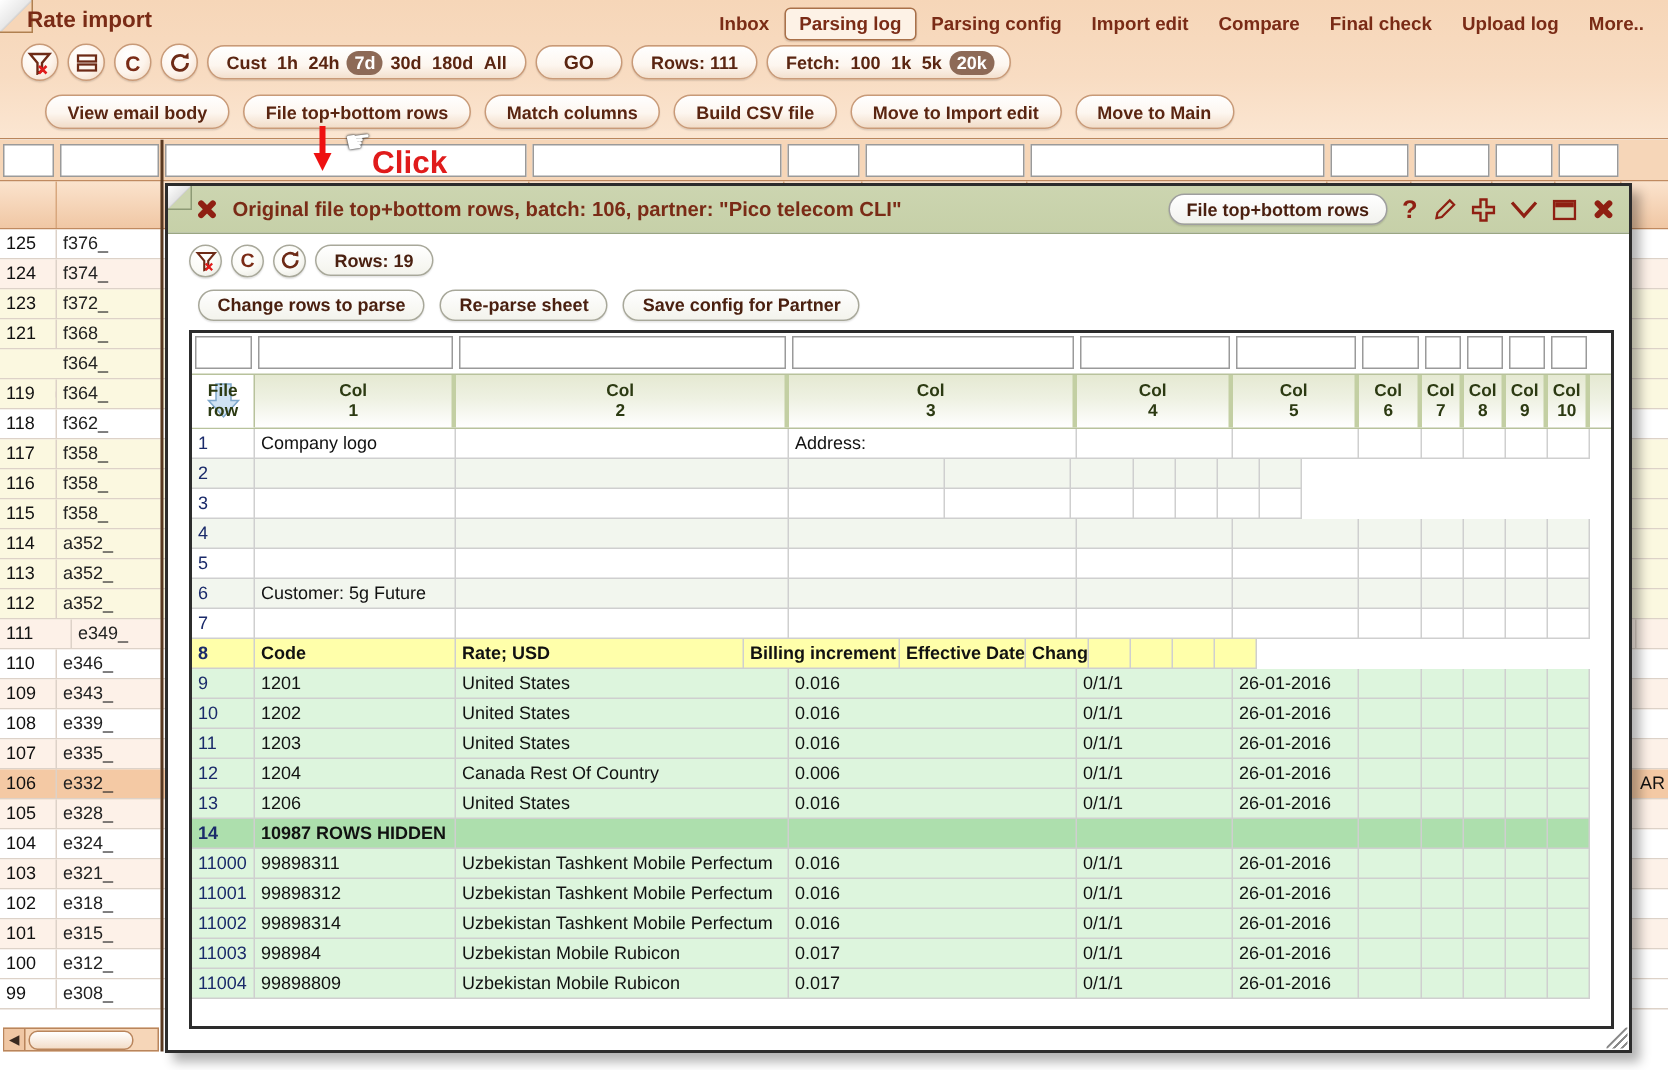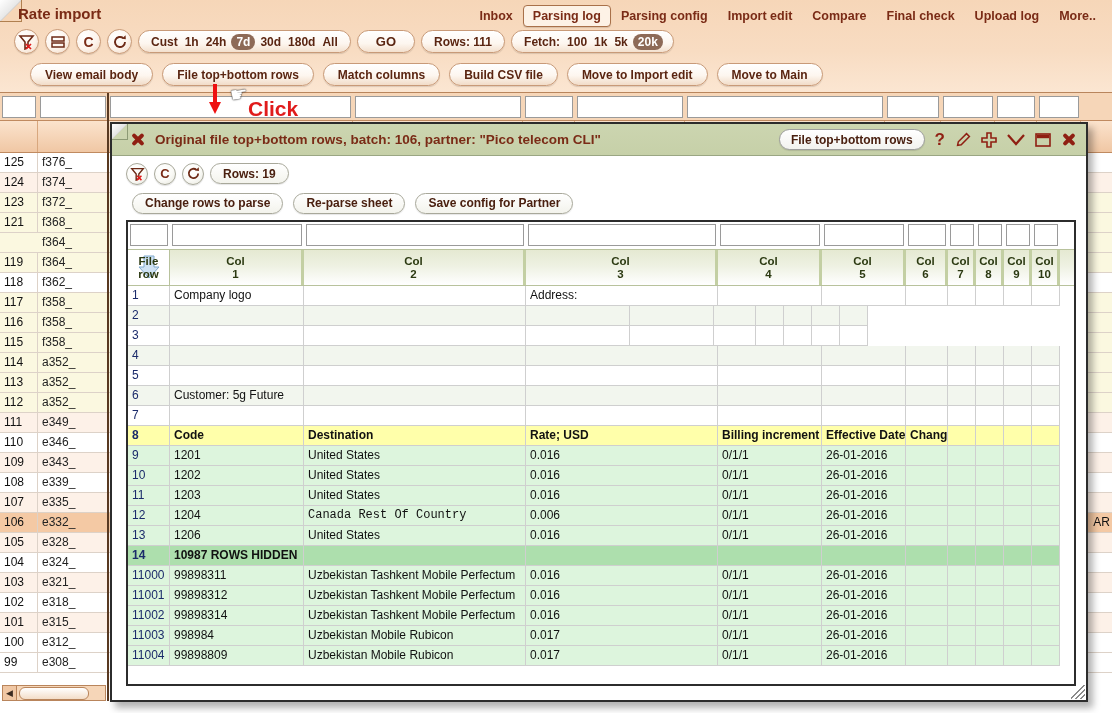--- a/index.html
+++ b/index.html
@@ -503,21 +503,21 @@
         <div class="c" style="width: 170px;"></div>
         <div class="c" style="width: 52px;"></div>
         <div class="c" style="width: 110px;"></div>
         <div class="c" style="width: 200px;"></div>
         <div class="c" style="width: 56px;"></div>
         <div class="c" style="width: 54px;"></div>
         <div class="c" style="width: 42px;"></div>
         <div class="c" style="width: 44px;"></div>
       </div>
       <div class="bgrow" style="background: rgb(253, 241, 232);">
-        <div class="c" style="width: 38px; color: rgb(17, 17, 17);">111</div>
+        <div class="c" style="width: 48px; color: rgb(17, 17, 17);">111</div>
         <div class="c" style="width: 70px;">e349_</div>
         <div class="c" style="width: 245px;"></div>
         <div class="c" style="width: 170px;"></div>
         <div class="c" style="width: 52px;"></div>
         <div class="c" style="width: 110px;"></div>
         <div class="c" style="width: 200px;"></div>
         <div class="c" style="width: 56px;"></div>
         <div class="c" style="width: 54px;"></div>
         <div class="c" style="width: 42px;"></div>
         <div class="c" style="width: 44px;"></div>
@@ -943,21 +943,20 @@
           <div class="sc" style="width: 84px;"></div>
           <div class="sc" style="width: 42px;"></div>
           <div class="sc" style="width: 28px;"></div>
           <div class="sc" style="width: 28px;"></div>
           <div class="sc" style="width: 28px;"></div>
           <div class="sc" style="width: 28px;"></div>
         </div>
         <div class="srow hdrrow">
           <div class="sc rownum" style="width: 42px;">8</div>
           <div class="sc" style="width: 134px;">Code</div>
-          <div class="sc" style="width: 222px;">Destination</div>
           <div class="sc" style="width: 192px;">Rate; USD</div>
           <div class="sc" style="width: 104px;">Billing increment</div>
           <div class="sc" style="width: 84px;">Effective Date</div>
           <div class="sc" style="width: 42px;">Changes</div>
           <div class="sc" style="width: 28px;"></div>
           <div class="sc" style="width: 28px;"></div>
           <div class="sc" style="width: 28px;"></div>
           <div class="sc" style="width: 28px;"></div>
         </div>
         <div class="srow datarow">
@@ -995,21 +994,21 @@
           <div class="sc" style="width: 84px;">26-01-2016</div>
           <div class="sc" style="width: 42px;"></div>
           <div class="sc" style="width: 28px;"></div>
           <div class="sc" style="width: 28px;"></div>
           <div class="sc" style="width: 28px;"></div>
           <div class="sc" style="width: 28px;"></div>
         </div>
         <div class="srow datarow">
           <div class="sc rownum" style="width: 42px;">12</div>
           <div class="sc" style="width: 134px;">1204</div>
-          <div class="sc" style="width: 222px; font-family: Liberation Mono, monospace;">Canada Rest Of Country</div>
+          <div class="sc" style="width: 222px;">Canada Rest Of Country</div>
           <div class="sc" style="width: 192px;">0.006</div>
           <div class="sc" style="width: 104px;">0/1/1</div>
           <div class="sc" style="width: 84px;">26-01-2016</div>
           <div class="sc" style="width: 42px;"></div>
           <div class="sc" style="width: 28px;"></div>
           <div class="sc" style="width: 28px;"></div>
           <div class="sc" style="width: 28px;"></div>
           <div class="sc" style="width: 28px;"></div>
         </div>
         <div class="srow datarow">

